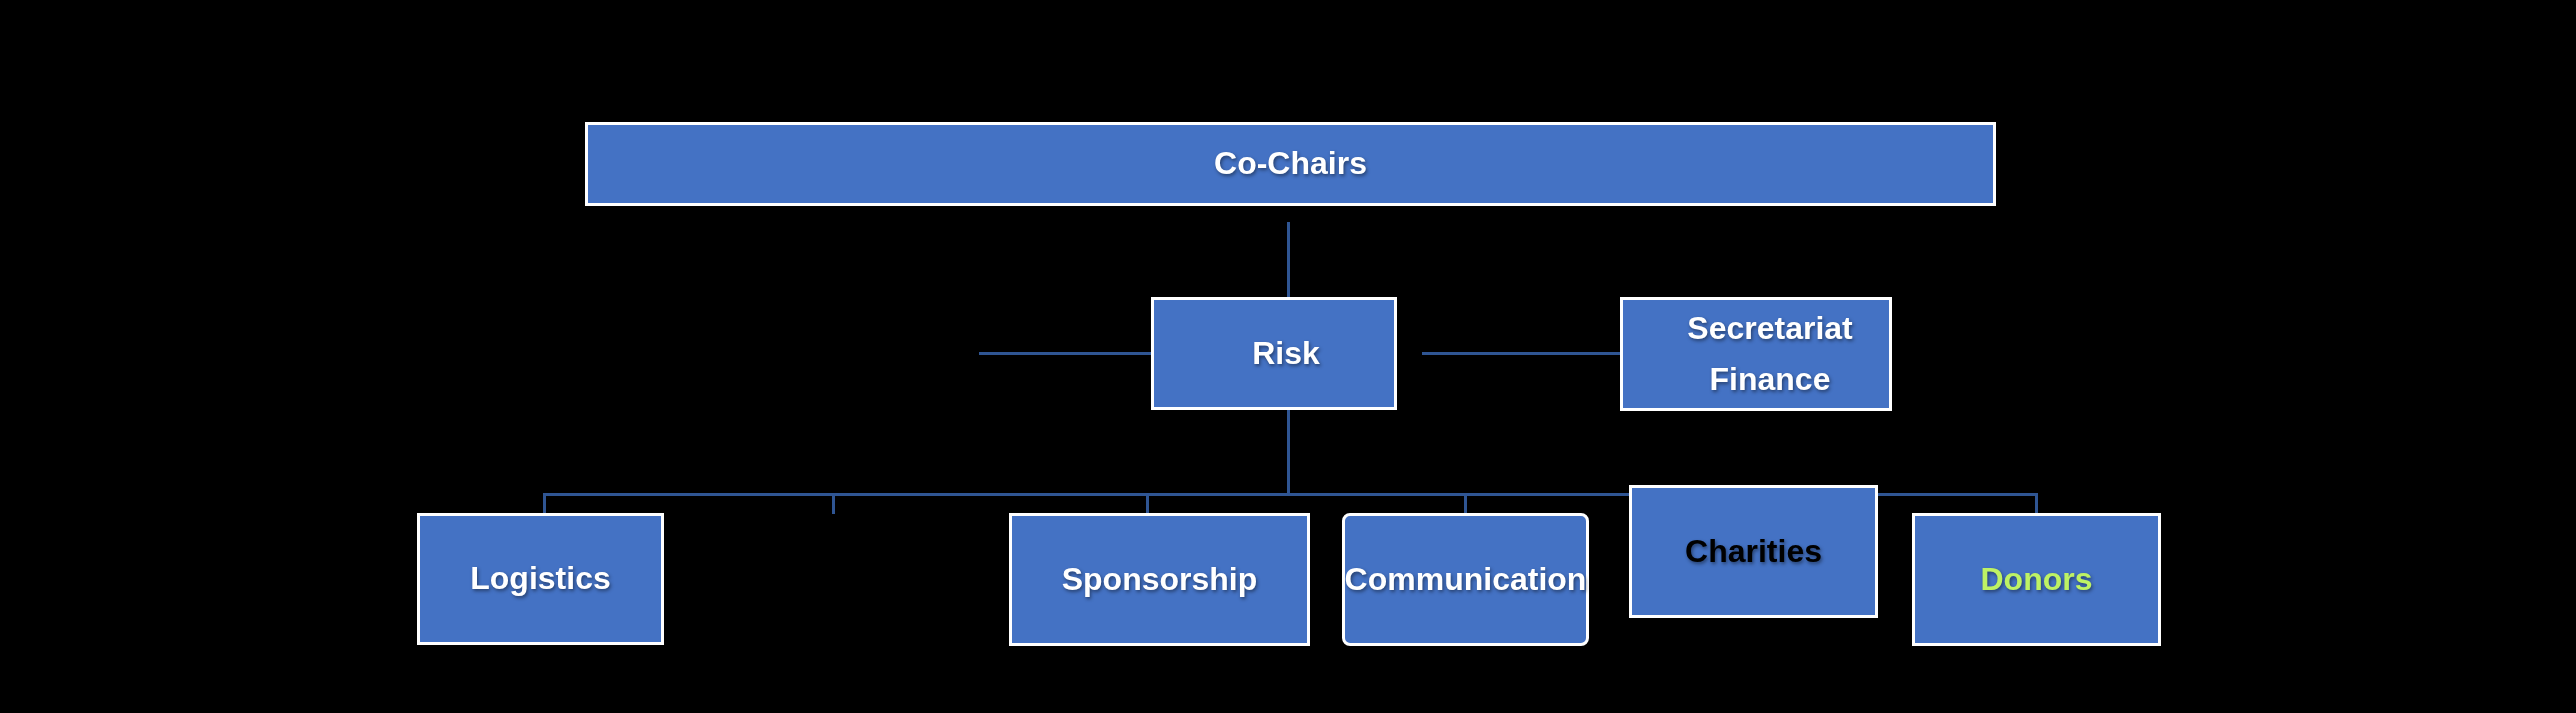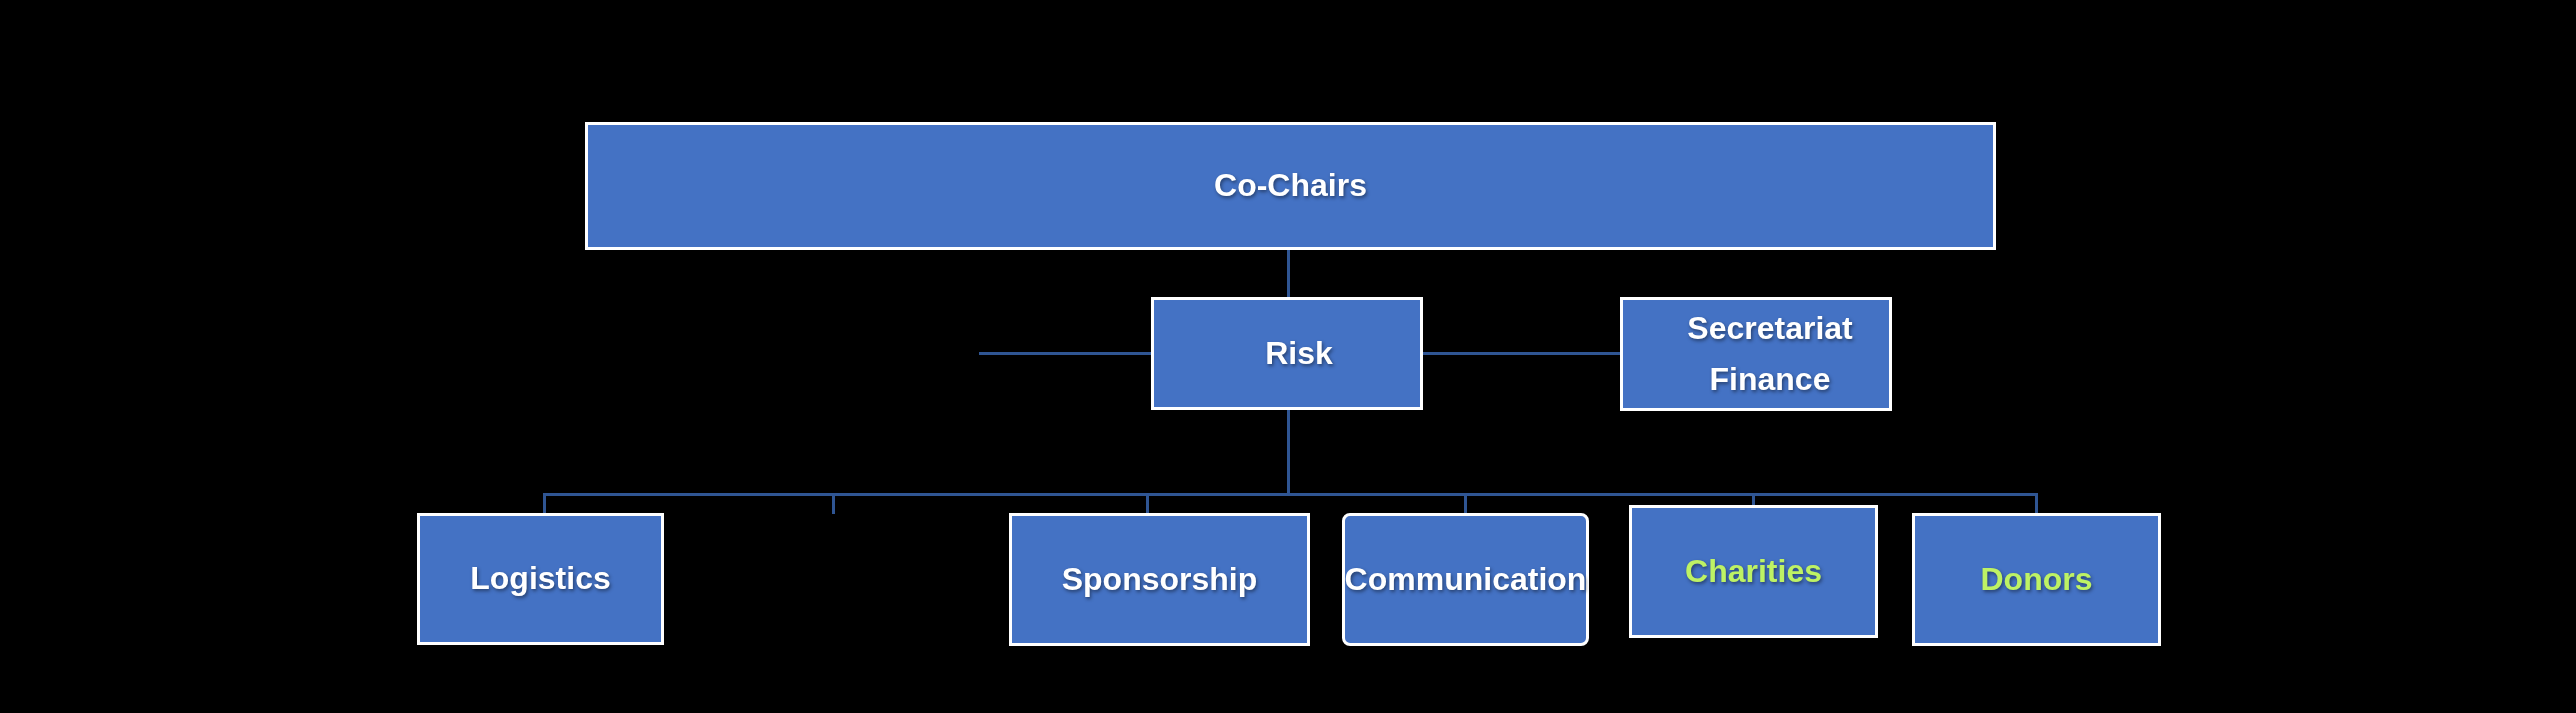--- a/index.html
+++ b/index.html
@@ -46,23 +46,23 @@
     <div class="connector" style="background: rgb(47, 85, 147); left: 979px; top: 352px; width: 174px; height: 3.2px;"></div>
     <div class="connector" style="background: rgb(47, 85, 147); left: 1422px; top: 352px; width: 200px; height: 3.2px;"></div>
     <div class="connector" style="background: rgb(47, 85, 147); left: 1287px; top: 409px; width: 3.2px; height: 86px;"></div>
     <div class="connector" style="background: rgb(47, 85, 147); left: 543px; top: 493px; width: 1495px; height: 3.2px;"></div>
     <div class="connector" style="background: rgb(47, 85, 147); left: 543px; top: 494px; width: 3.2px; height: 20px;"></div>
     <div class="connector" style="background: rgb(47, 85, 147); left: 832px; top: 494px; width: 3.2px; height: 20px;"></div>
     <div class="connector" style="background: rgb(47, 85, 147); left: 1146px; top: 494px; width: 3.2px; height: 20px;"></div>
     <div class="connector" style="background: rgb(47, 85, 147); left: 1464px; top: 494px; width: 3.2px; height: 20px;"></div>
     <div class="connector" style="background: rgb(47, 85, 147); left: 1752px; top: 494px; width: 3.2px; height: 20px;"></div>
     <div class="connector" style="background: rgb(47, 85, 147); left: 2035px; top: 494px; width: 3.2px; height: 20px;"></div>
-    <div class="node" style="left: 585px; top: 122px; width: 1411px; height: 128px; background: rgb(68, 114, 196); border-color: rgb(255, 255, 255); border-width: 3.2px; color: rgb(255, 255, 255); font-size: 32px;"><span>Co-Chairs</span></div>
-    <div class="node" style="left: 1151px; top: 297px; width: 272px; height: 113px; background: rgb(68, 114, 196); border-color: rgb(255, 255, 255); border-width: 3.2px; color: rgb(255, 255, 255); font-size: 32px; padding-left: 24px;"><span>Risk</span></div>
+    <div class="node" style="left: 585px; top: 122px; width: 1411px; height: 84px; background: rgb(68, 114, 196); border-color: rgb(255, 255, 255); border-width: 3.2px; color: rgb(255, 255, 255); font-size: 32px;"><span>Co-Chairs</span></div>
+    <div class="node" style="left: 1151px; top: 297px; width: 246px; height: 113px; background: rgb(68, 114, 196); border-color: rgb(255, 255, 255); border-width: 3.2px; color: rgb(255, 255, 255); font-size: 32px; padding-left: 24px;"><span>Risk</span></div>
     <div class="node" style="left: 1620px; top: 297px; width: 272px; height: 114px; background: rgb(68, 114, 196); border-color: rgb(255, 255, 255); border-width: 3.2px; color: rgb(255, 255, 255); font-size: 32px; padding-left: 28px;"><span>Secretariat
 Finance</span></div>
     <div class="node" style="left: 417px; top: 513px; width: 247px; height: 132px; background: rgb(68, 114, 196); border-color: rgb(255, 255, 255); border-width: 3.2px; color: rgb(255, 255, 255); font-size: 32px;"><span>Logistics</span></div>
     <div class="node" style="left: 997px; top: 513px; width: 301px; height: 133px; background: rgb(68, 114, 196); border-color: rgb(255, 255, 255); border-width: 3.2px; color: rgb(255, 255, 255); font-size: 32px; margin-left: 12px;"><span>Sponsorship</span></div>
     <div class="node" style="left: 1342px; top: 513px; width: 247px; height: 133px; background: rgb(68, 114, 196); border-color: rgb(255, 255, 255); border-width: 3.2px; color: rgb(255, 255, 255); font-size: 32px; border-radius: 8px;"><span>Communication</span></div>
-    <div class="node" style="left: 1629px; top: 505px; width: 249px; height: 133px; background: rgb(68, 114, 196); border-color: rgb(255, 255, 255); border-width: 3.2px; color: #bef264; font-size: 32px;"><span>Charities</span></div>
+    <div class="node" style="left: 1629px; top: 485px; width: 249px; height: 133px; background: rgb(68, 114, 196); border-color: rgb(255, 255, 255); border-width: 3.2px; color: #000000; font-size: 32px;"><span>Charities</span></div>
     <div class="node" style="left: 1912px; top: 513px; width: 249px; height: 133px; background: rgb(68, 114, 196); border-color: rgb(255, 255, 255); border-width: 3.2px; color: #bef264; font-size: 32px;"><span>Donors</span></div>
   </div>
 
 
 </body></html>

